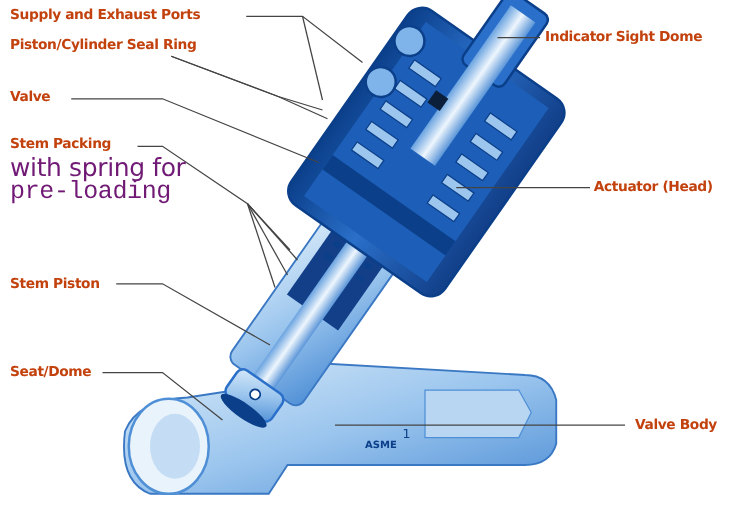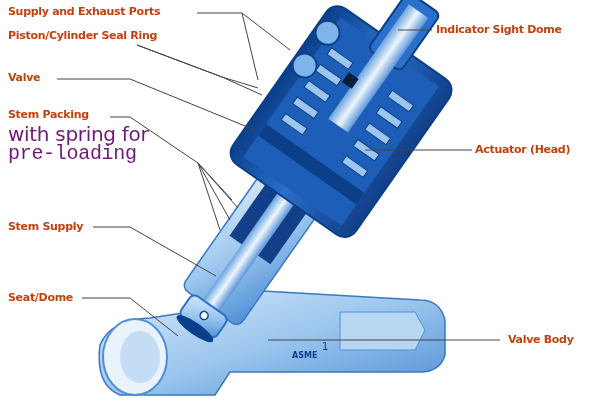--- a/index.html
+++ b/index.html
@@ -99,17 +99,17 @@
     <polyline points="268,340 500,340"></polyline>
   </g>
 </svg>
 
 <div class="lbl" style="left:8px;top:3px;">Supply and Exhaust Ports</div>
 <div class="lbl" style="left:8px;top:27px;text-align:right;">Piston/Cylinder Seal Ring</div>
 <div class="lbl" style="left:8px;top:69px;">Valve</div>
 <div class="lbl" style="left:8px;top:106px;">Stem Packing</div>
 <div class="sub" style="left:8px;top:124px;">with spring for</div>
 <div class="sub" style="left:8px;top:144px;font-family:Liberation Mono, monospace;">pre-loading</div>
-<div class="lbl" style="left:8px;top:218px;">Stem Supply</div>
+<div class="lbl" style="left:8px;top:218px;">Stem Piston</div>
 <div class="lbl" style="left:8px;top:289px;">Seat/Dome</div>
 <div class="lbl" style="left:436px;top:21px;">Indicator Sight Dome</div>
 <div class="lbl" style="left:475px;top:141px;">Actuator (Head)</div>
 <div class="lbl" style="left:508px;top:331px;text-align:center;">Valve Body</div>
 
 </body></html>

